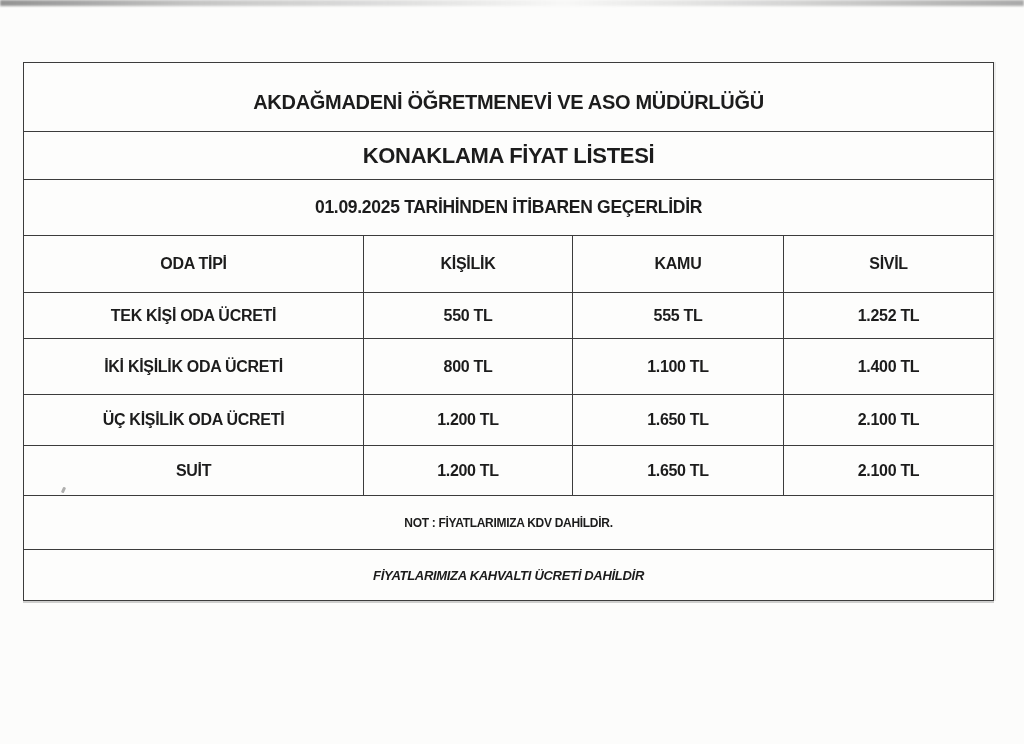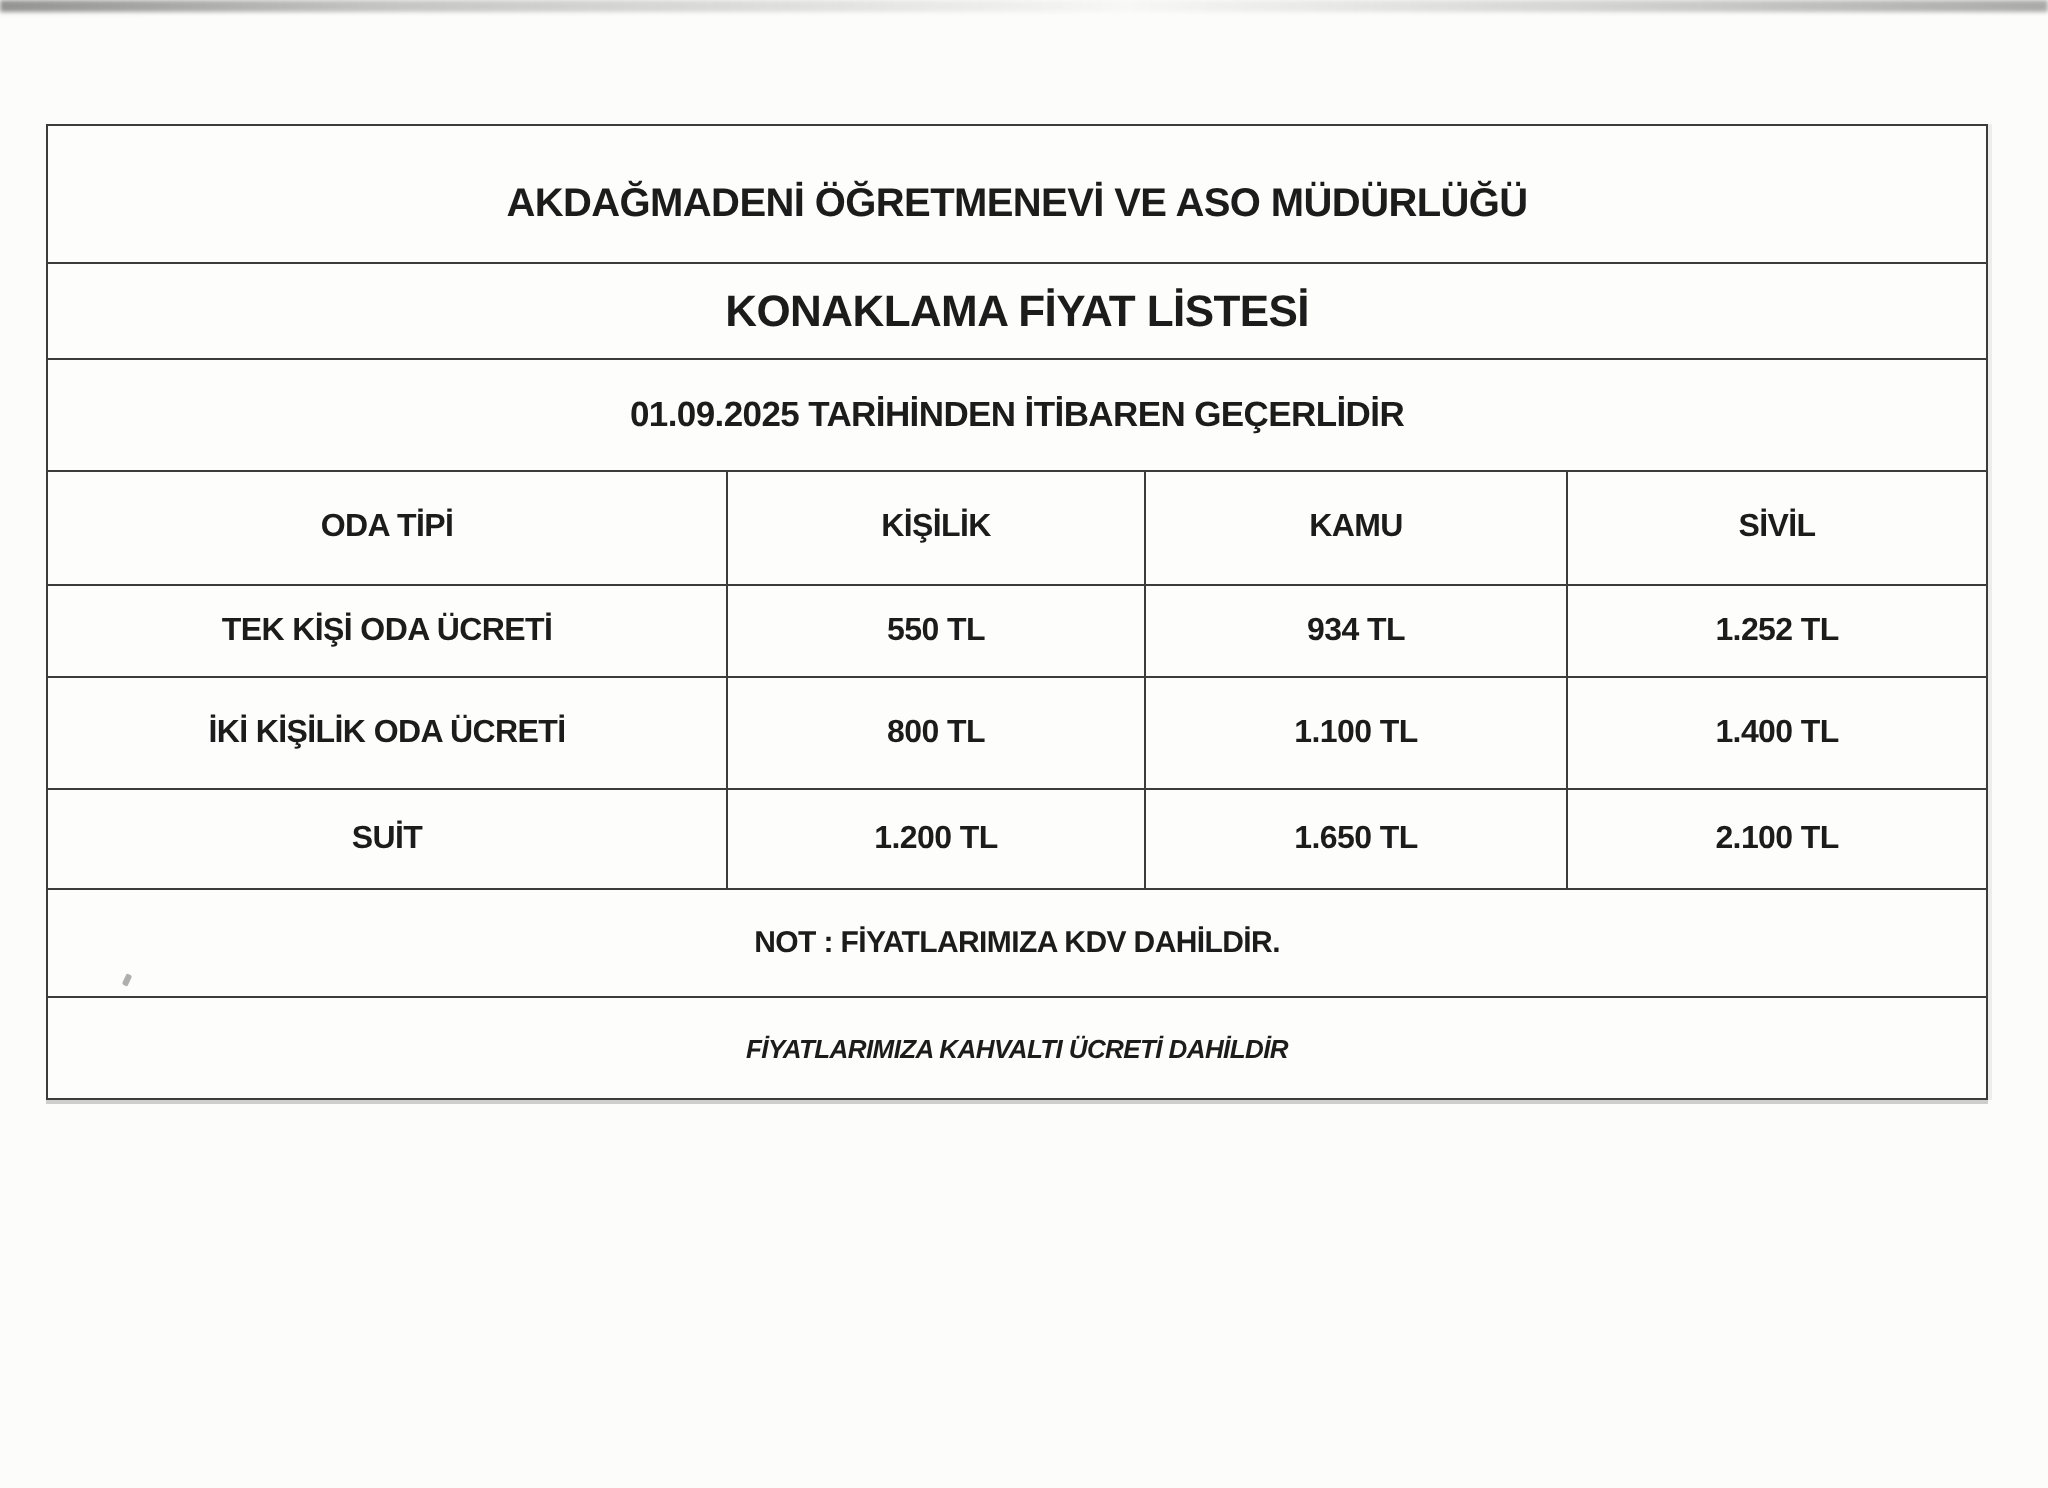--- a/index.html
+++ b/index.html
@@ -56,21 +56,21 @@
   tr.r7  td { height: 50px; }
   tr.r8  td { height: 49px; }
   tr.r9  td { height: 53px; }
   tr.r10 td { height: 50px; }
 
   .title-cell    { font-size: 20px;   padding-top: 10px !important; }
   .subtitle-cell { font-size: 22px; }
   .date-cell     { font-size: 17.5px; }
   .header-row td { font-size: 16px; }
   .data-row td   { font-size: 16px; }
-  .note-cell     { font-size: 15px; }
+  .note-cell     { font-size: 12px; }
   .note2-cell    { font-size: 13px; letter-spacing: -0.4px; font-style: italic; }
 
   
   .artifact-mark {
     position: absolute;
     left: 62px;
     top: 487px;
     width: 3px;
     height: 6px;
     background: rgba(80,80,80,0.45);
@@ -109,31 +109,37 @@
     <tr class="r4 header-row">
       <td>ODA TİPİ</td>
       <td>KİŞİLİK</td>
       <td>KAMU</td>
       <td>SİVİL</td>
     </tr>
 
     <tr class="r5 data-row">
       <td>TEK KİŞİ ODA ÜCRETİ</td>
       <td>550 TL</td>
-      <td>934 TL</td>
+      <td>555 TL</td>
       <td>1.252 TL</td>
     </tr>
 
     <tr class="r6 data-row">
       <td>İKİ KİŞİLİK ODA ÜCRETİ</td>
       <td>800 TL</td>
       <td>1.100 TL</td>
       <td>1.400 TL</td>
     </tr>
 
+    <tr class="r7 data-row">
+      <td>ÜÇ KİŞİLİK ODA ÜCRETİ</td>
+      <td>1.200 TL</td>
+      <td>1.650 TL</td>
+      <td>2.100 TL</td>
+    </tr>
 
     <tr class="r8 data-row">
       <td>SUİT</td>
       <td>1.200 TL</td>
       <td>1.650 TL</td>
       <td>2.100 TL</td>
     </tr>
 
     <tr class="r9">
       <td colspan="4" class="note-cell">NOT : FİYATLARIMIZA KDV DAHİLDİR.</td>

